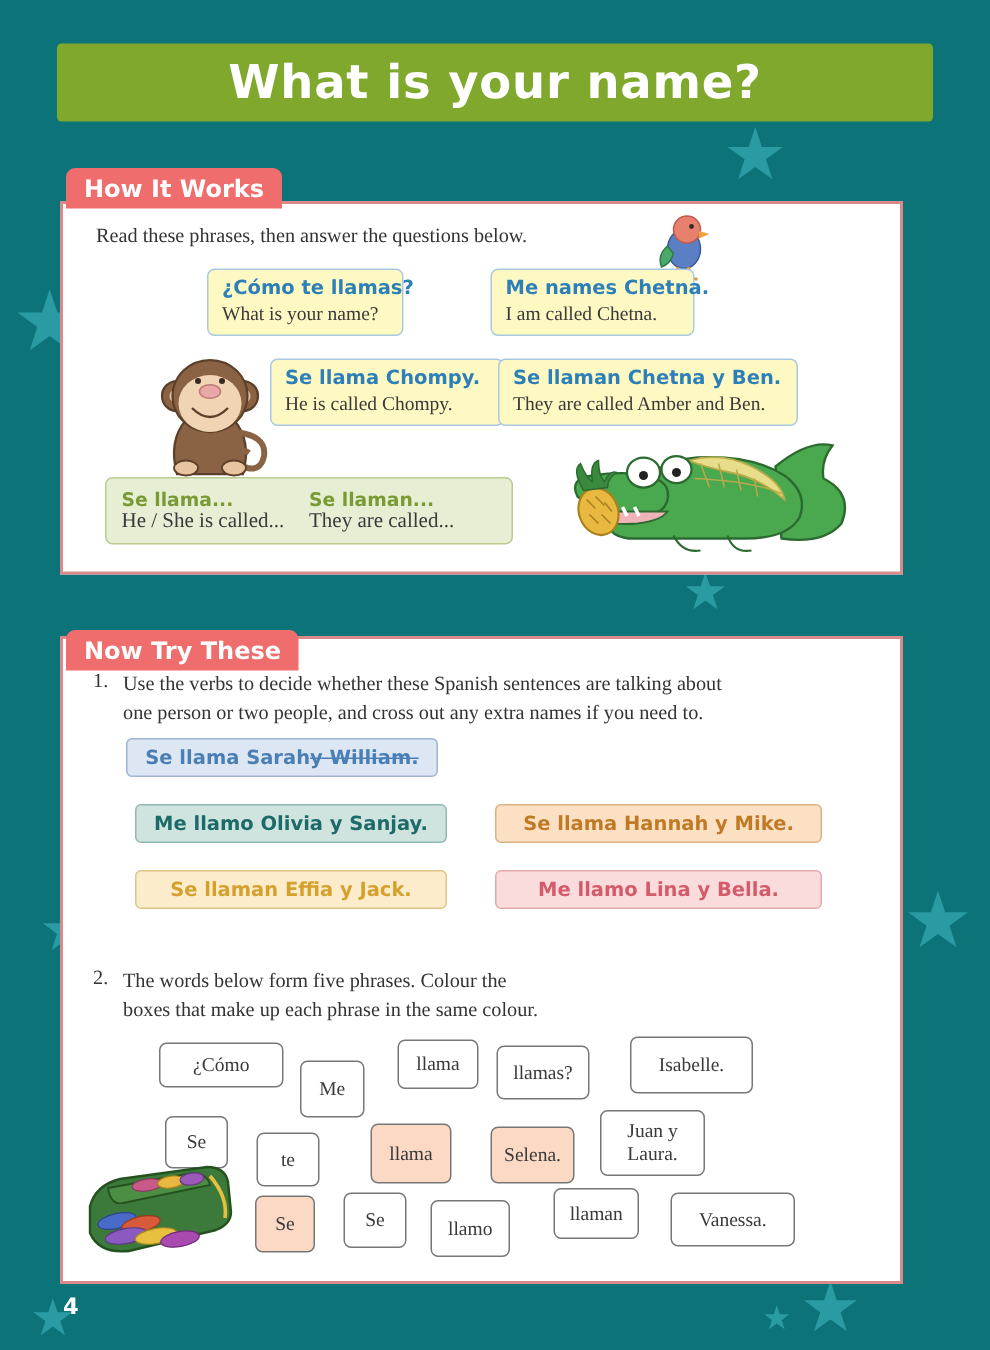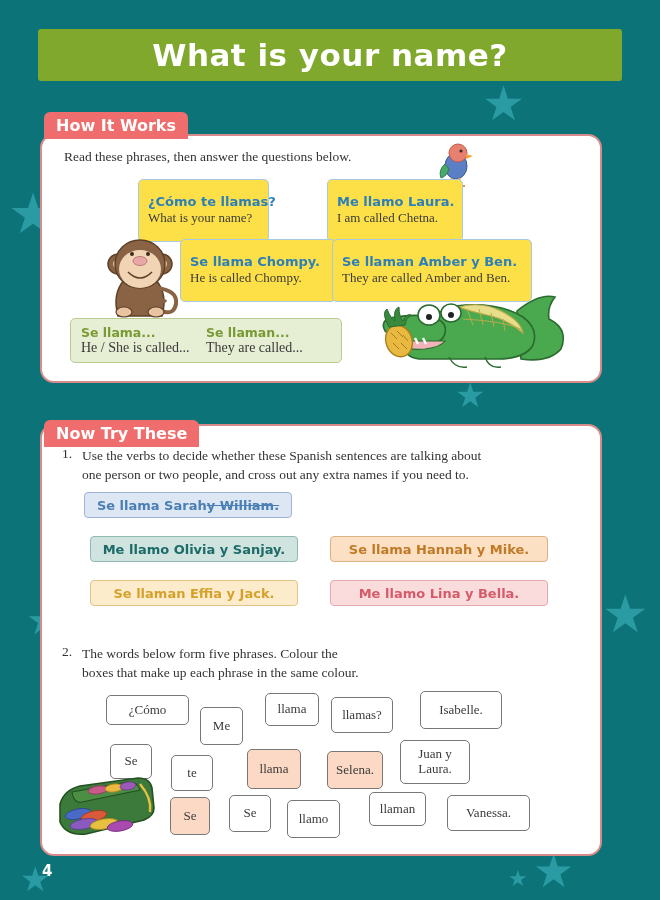--- a/index.html
+++ b/index.html
@@ -43,21 +43,21 @@
     font-weight: bold;
     letter-spacing: 0.5px;
     font-family: "DejaVu Sans", sans-serif;
   }
 
   
   .panel {
     position: absolute;
     background: #ffffff;
     border: 2px solid #fca5a5;
-    border-radius: 14px;
+    border-radius: 0;
   }
   .panel-tab {
     position: absolute;
     background: #ef6d6d;
     border-radius: 6px 6px 0 0;
     height: 27px;
     display: flex;
     align-items: center;
     padding: 0 12px;
     z-index: 5;
@@ -77,24 +77,24 @@
     position: absolute;
     left: 22px;
     top: 13px;
     font-size: 13.5px;
     color: #333333;
     font-family: "Liberation Serif", serif;
   }
 
   .phrase-box {
     position: absolute;
-    background: #fde047;
+    background: #fef9c3;
     border: 1px solid #a8c9e0;
     border-radius: 5px;
-    padding: 14px 9px;
+    padding: 5px 9px;
     box-sizing: border-box;
   }
   .phrase-es {
     font-size: 13px;
     font-weight: bold;
     color: #2d7fb8;
     font-family: "DejaVu Sans", sans-serif;
     white-space: nowrap;
     line-height: 1.25;
   }
@@ -229,30 +229,30 @@
       <path d="M20 38 l-2 8 M27 38 l2 8" stroke="#d99a3c" stroke-width="2" fill="none"></path>
       <path d="M14 46 l7 0 M26 46 l7 0" stroke="#d99a3c" stroke-width="2"></path>
     </svg>
   </div>
 
   <div class="phrase-box" style="left:96px; top:43px; width:131px;">
     <div class="phrase-es">¿Cómo te llamas?</div>
     <div class="phrase-en">What is your name?</div>
   </div>
   <div class="phrase-box" style="left:285px; top:43px; width:136px;">
-    <div class="phrase-es">Me llamo Laura.</div>
+    <div class="phrase-es">Me names Chetna.</div>
     <div class="phrase-en">I am called Chetna.</div>
   </div>
 
   <div class="phrase-box" style="left:138px; top:103px; width:156px;">
     <div class="phrase-es">Se llama Chompy.</div>
     <div class="phrase-en">He is called Chompy.</div>
   </div>
   <div class="phrase-box" style="left:290px; top:103px; width:200px;">
-    <div class="phrase-es">Se llaman Amber y Ben.</div>
+    <div class="phrase-es">Se llaman Chetna y Ben.</div>
     <div class="phrase-en">They are called Amber and Ben.</div>
   </div>
 
   <div class="art" style="left:48px; top:92px; width:100px; height:90px;">
     <svg width="100" height="90" viewBox="0 0 100 90">
       <path d="M28 88 q-6 -22 6 -36 q16 -14 32 0 q12 14 6 36 z" fill="#8a6244" stroke="#5d4029" stroke-width="1.5"></path>
       <path d="M66 60 q22 2 20 16 q-2 10 -11 8 q-7 -2 -5 -8 q2 -5 6 -2" fill="none" stroke="#8a6244" stroke-width="4"></path>
       <circle cx="28" cy="36" r="10" fill="#8a6244" stroke="#5d4029" stroke-width="1.5"></circle>
       <circle cx="72" cy="36" r="10" fill="#8a6244" stroke="#5d4029" stroke-width="1.5"></circle>
       <circle cx="28" cy="36" r="5" fill="#e8c4a0"></circle>

